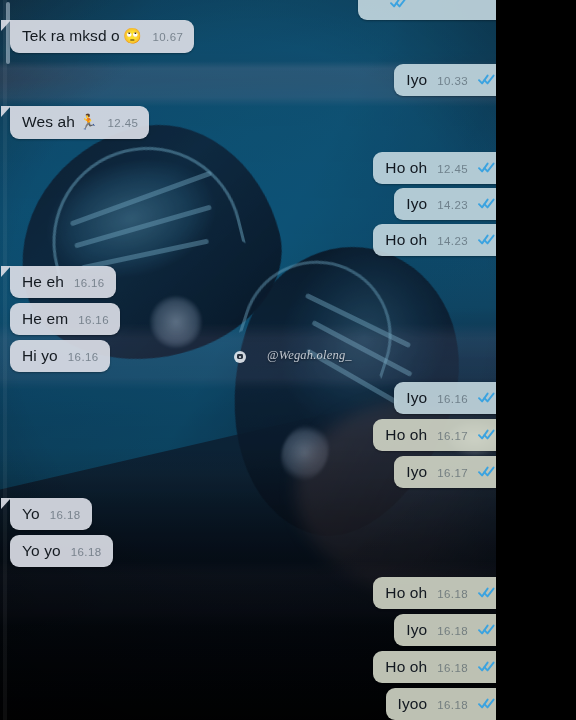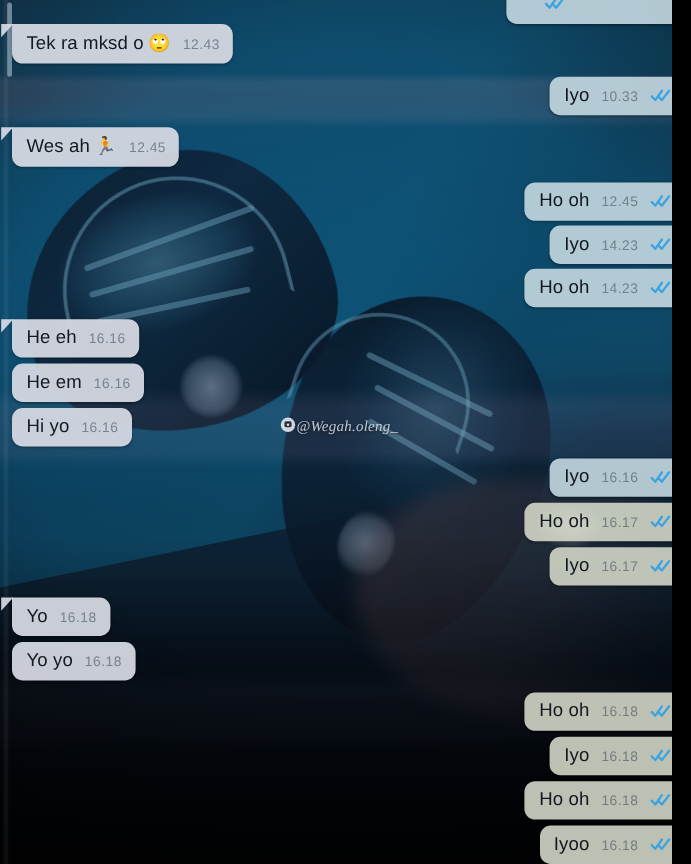--- a/index.html
+++ b/index.html
@@ -6,21 +6,21 @@
 
   html, body {
     width:576px; height:720px;
     overflow:hidden;
     background:#000;
     font-family:"Liberation Sans", sans-serif;
   }
 
   #screen {
     position:relative;
-    width:560px; height:720px;
+    width:496px; height:720px;
     overflow:hidden;
   }
 
   
   .bg-layer { position:absolute; inset:0; }
 
   .bg-base {
     background:
       linear-gradient(180deg,
         #1d4f66 0%,
@@ -250,21 +250,21 @@
     position:relative;
     flex:0 0 auto;
     align-self:center;
   }
   .ticks svg { display:block; width:17px; height:11px; }
 
   
   .watermark {
     position:absolute;
     left:234px; top:348px;
-    display:flex; align-items:flex-start; gap:1px;
+    display:flex; align-items:flex-end; gap:21px;
     color:rgba(232,236,242,.80);
     font-size:12.5px;
     font-style:italic;
     font-family:"Liberation Serif", serif;
     letter-spacing:.2px;
     text-shadow:0 1px 2px rgba(0,0,0,.55);
   }
   .wm-icon {
     width:12px; height:12px;
     border-radius:50%;
@@ -346,21 +346,21 @@
               <path d="M1 6.2 L4.1 9.4 L9.6 1.6" fill="none" stroke="#3ba3e0" stroke-width="1.9" stroke-linecap="round" stroke-linejoin="round"></path>
               <path d="M6.4 6.2 L9.5 9.4 L15.6 1.6" fill="none" stroke="#3ba3e0" stroke-width="1.9" stroke-linecap="round" stroke-linejoin="round"></path>
             </svg>
           </span>
         </div>
       </div>
       <div class="row left" style="position: absolute; left: 10px; right: 10px; top: 20px;">
         <div class="bubble in tail">
           <span class="msg-text">Tek ra mksd o</span>
           <span class="msg-emoji" style="margin-left: -6px;">🙄</span>
-          <span class="msg-time">12.43</span>
+          <span class="msg-time">10.67</span>
         </div>
       </div>
       <div class="row right" style="position: absolute; left: 10px; right: 10px; top: 64px;">
         <div class="bubble out tail">
           <span class="msg-text">Iyo</span>
           <span class="msg-time">10.33</span>
           <span class="ticks">
             <svg viewBox="0 0 17 11" xmlns="http://www.w3.org/2000/svg">
               <path d="M1 6.2 L4.1 9.4 L9.6 1.6" fill="none" stroke="#3ba3e0" stroke-width="1.9" stroke-linecap="round" stroke-linejoin="round"></path>
               <path d="M6.4 6.2 L9.5 9.4 L15.6 1.6" fill="none" stroke="#3ba3e0" stroke-width="1.9" stroke-linecap="round" stroke-linejoin="round"></path>

